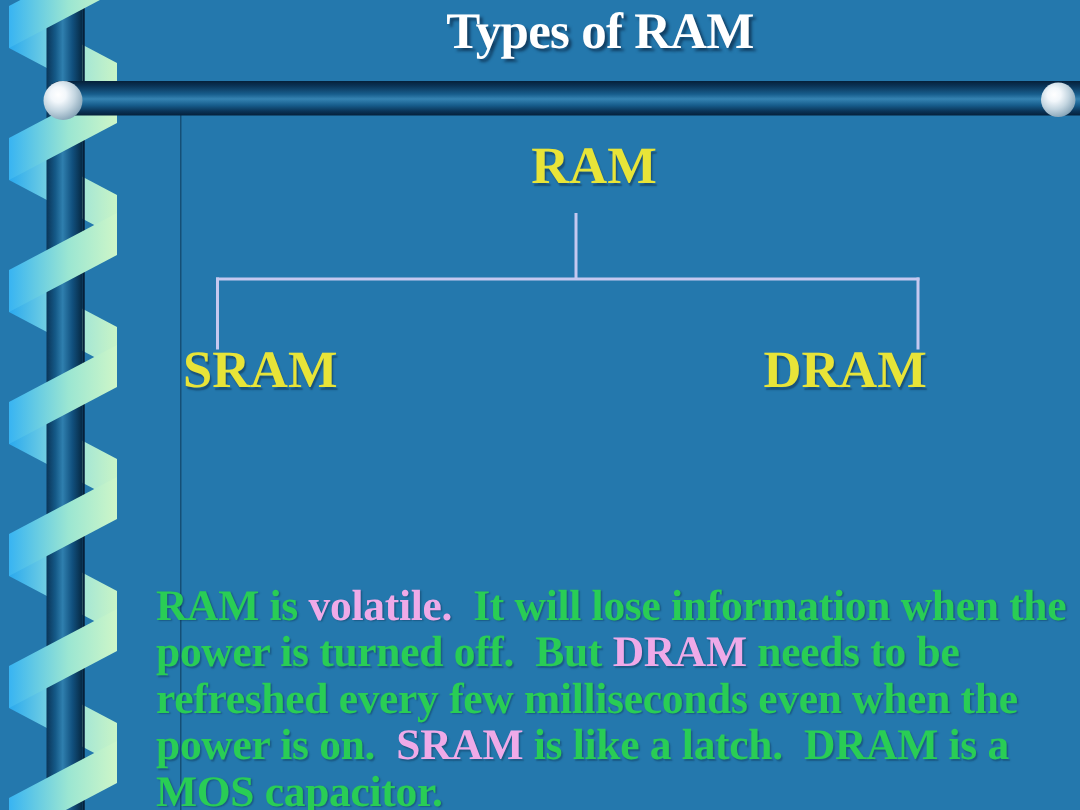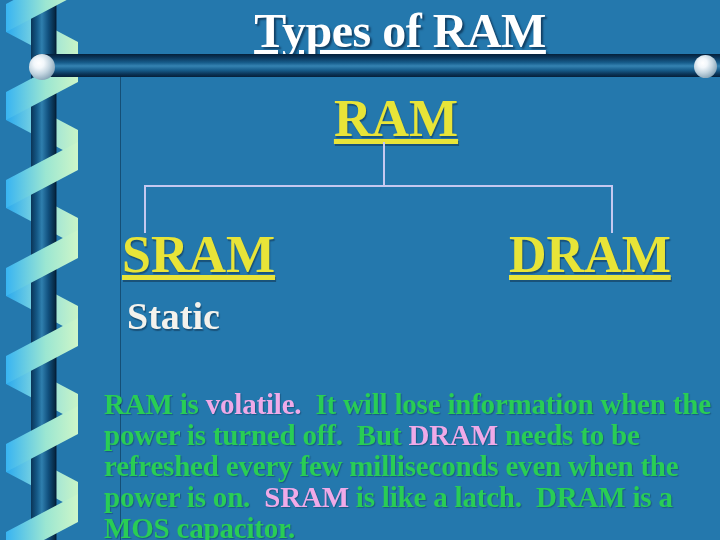--- a/index.html
+++ b/index.html
@@ -26,33 +26,31 @@
   .ball{
     position:absolute;border-radius:50%;
     background:radial-gradient(circle at 38% 35%, #ffffff 0%, #f2f7fb 22%, #c3d5e0 48%, #8fabbd 72%, #577c95 92%, #44677e 100%);
   }
   .ball-left{left:29px;top:54px;width:26px;height:26px;}
   .ball-right{left:694px;top:55px;width:23px;height:23px;}
   
   .title{
     position:absolute;left:100px;top:3px;width:600px;
     text-align:center;
-    font-size:48px;letter-spacing:-0.5px;
+    font-size:34px;letter-spacing:-0.5px;
     color:var(--title_text,#fff);
     text-shadow:2px 2px 2px rgba(5,25,50,0.6);
-    text-decoration:underline;
   }
   
   .heading-yellow{
     position:absolute;
-    font-size:52px;line-height:1;
+    font-size:35px;line-height:1;
     color:var(--heading_yellow,#e8e438);
     text-shadow:1px 2px 1px rgba(10,35,60,0.45);
     white-space:nowrap;
-    text-decoration:underline;
   }
   .ram-root{left:286px;top:93px;width:220px;text-align:center;}
   .sram{left:122px;top:229px;}
   .dram{left:509px;top:229px;}
   .tree-line{position:absolute;background:var(--connector,#c5c8f0);}
   .stem{left:383px;top:142px;width:2px;height:44px;}
   .hline{left:144px;top:185px;width:469px;height:2px;}
   .ldrop{left:144px;top:185px;width:2px;height:48px;}
   .rdrop{left:611px;top:185px;width:2px;height:48px;}
   .label-white{
@@ -134,17 +132,16 @@
 
   <div class="heading-yellow ram-root">RAM</div>
   <div class="tree-line stem"></div>
   <div class="tree-line hline"></div>
   <div class="tree-line ldrop"></div>
   <div class="tree-line rdrop"></div>
 
   <div class="heading-yellow sram">SRAM</div>
   <div class="heading-yellow dram">DRAM</div>
 
-  <div class="label-white static">Static</div>
 
   <div class="body-text"><span class="seg-green">RAM is </span><span class="seg-pink">volatile.</span><span class="seg-green">  It will lose information when the power is turned off.  But </span><span class="seg-pink">DRAM</span><span class="seg-green"> needs to be refreshed every few milliseconds even when the power is on.  </span><span class="seg-pink">SRAM</span><span class="seg-green"> is like a latch.  DRAM is a MOS capacitor.</span></div>
 
 </div>
 
 </body></html>

